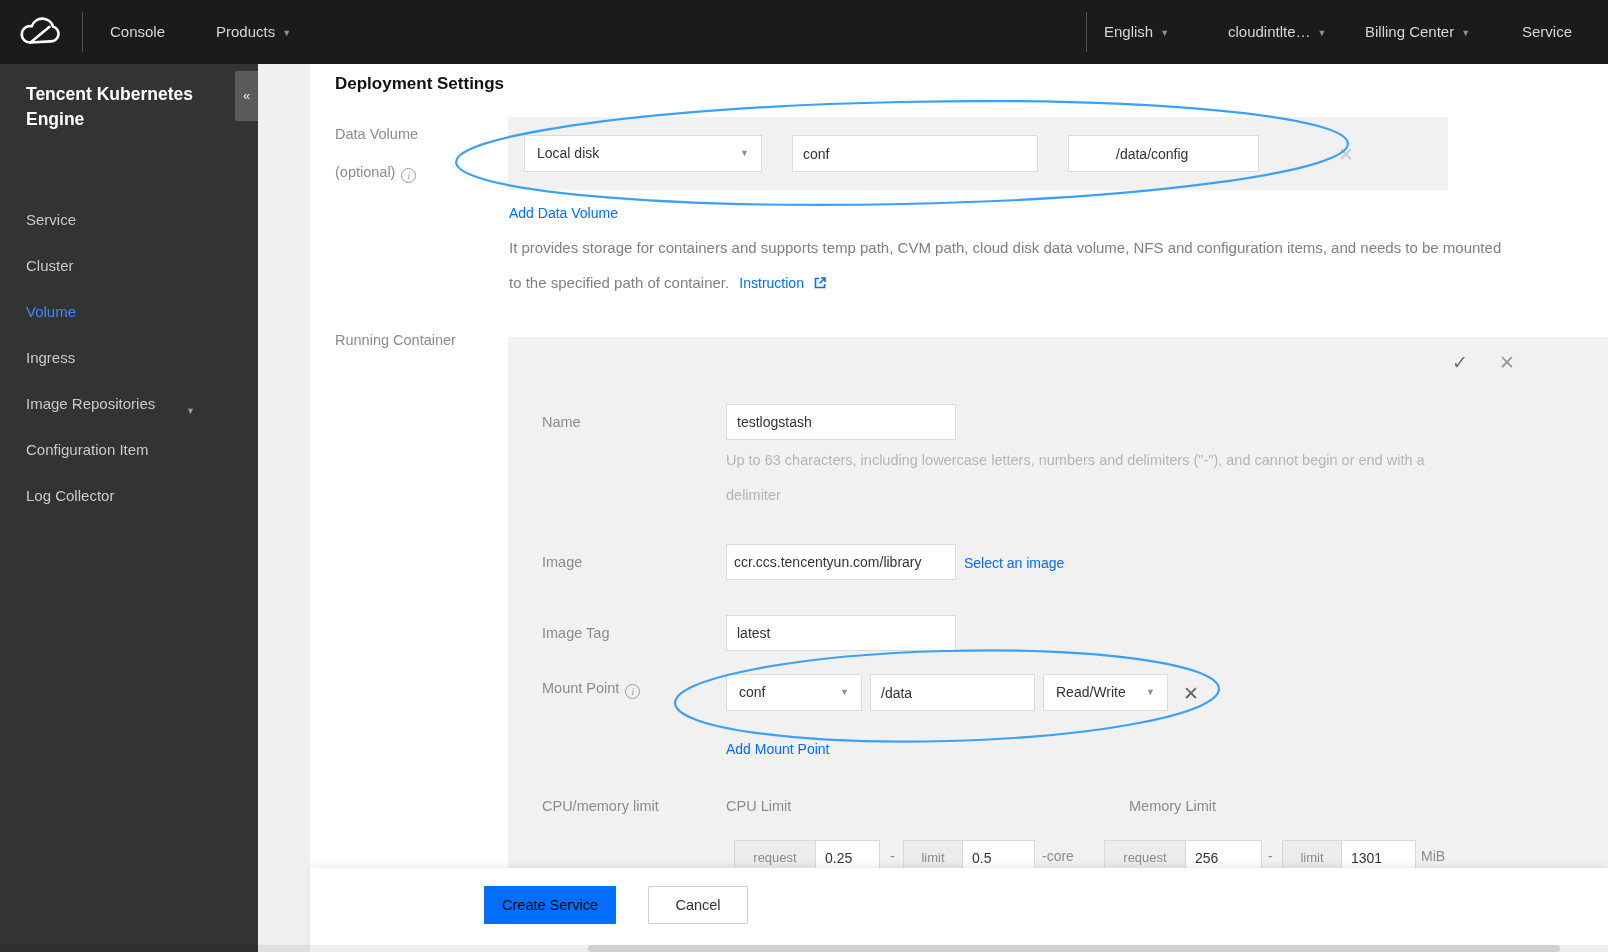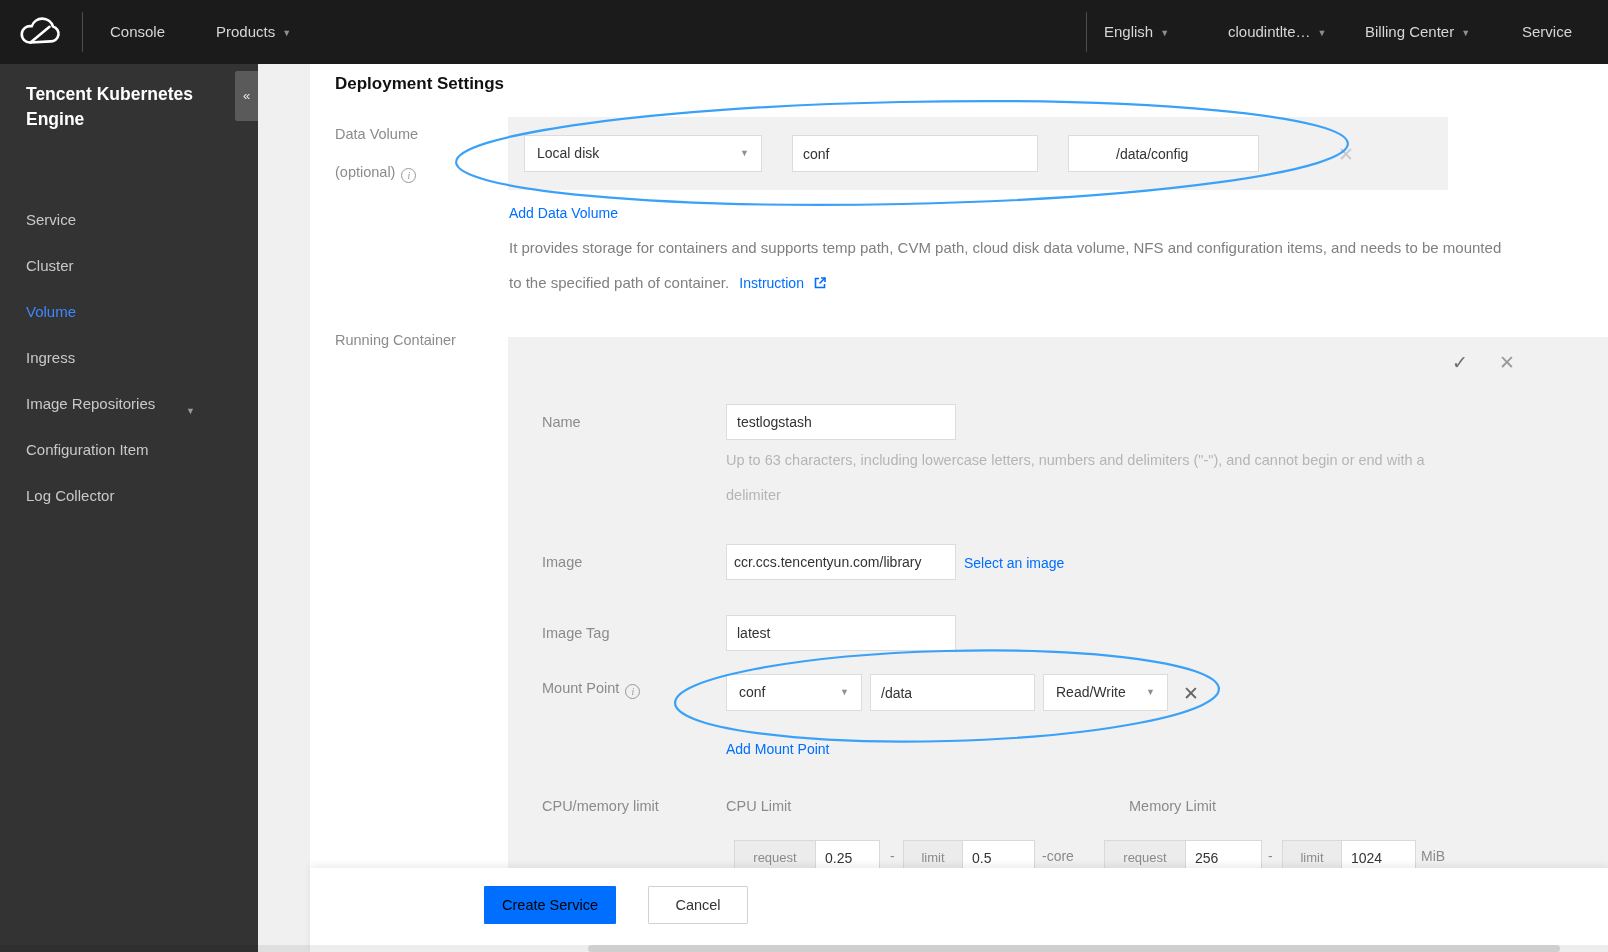--- a/index.html
+++ b/index.html
@@ -177,21 +177,21 @@
     <div class="g-input" style="width:72px;">0.5</div>
   </div>
   <div class="unit" style="left:1042px;">-core</div>
   <div class="grp" style="left:1104px;">
     <div class="g-label" style="width:80px;">request</div>
     <div class="g-input" style="width:76px;">256</div>
   </div>
   <div class="unit" style="left:1268px;">-</div>
   <div class="grp" style="left:1282px;">
     <div class="g-label" style="width:58px;">limit</div>
-    <div class="g-input" style="width:74px;">1024</div>
+    <div class="g-input" style="width:74px;">1301</div>
   </div>
   <div class="unit" style="left:1421px;">MiB</div>
 
   <svg class="annotations" width="1608" height="952" viewBox="0 0 1608 952">
     <ellipse cx="902" cy="153" rx="446" ry="51" fill="none" stroke-width="2.2" transform="rotate(-1.2 902 153)" stroke="#3aa1f8"></ellipse>
     <ellipse cx="947" cy="696" rx="272" ry="45" fill="none" stroke-width="2.2" transform="rotate(-1.5 947 696)" stroke="#3aa1f8"></ellipse>
   </svg>
 
   <div class="footer">
     <div class="btn btn-primary">Create Service</div>

